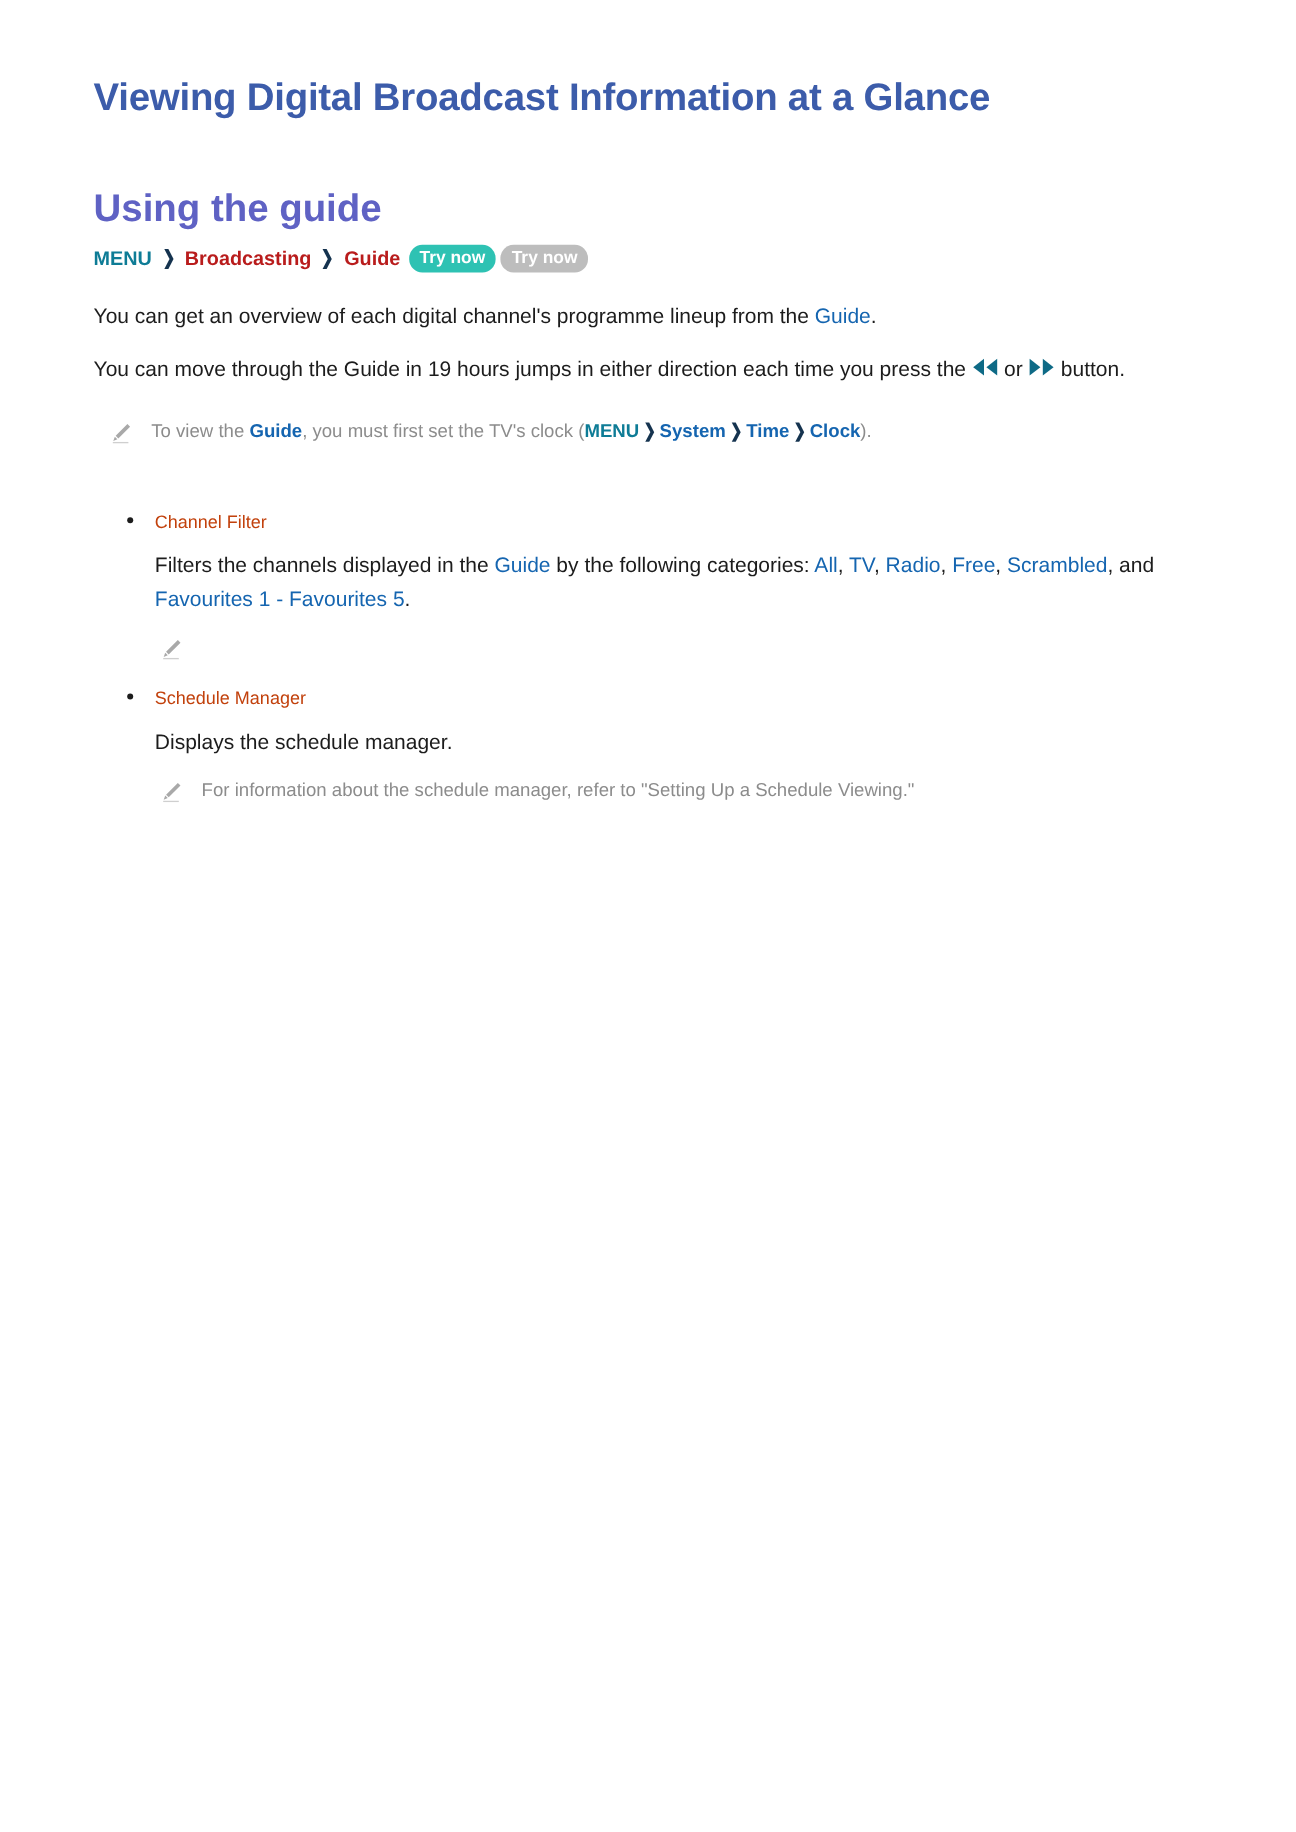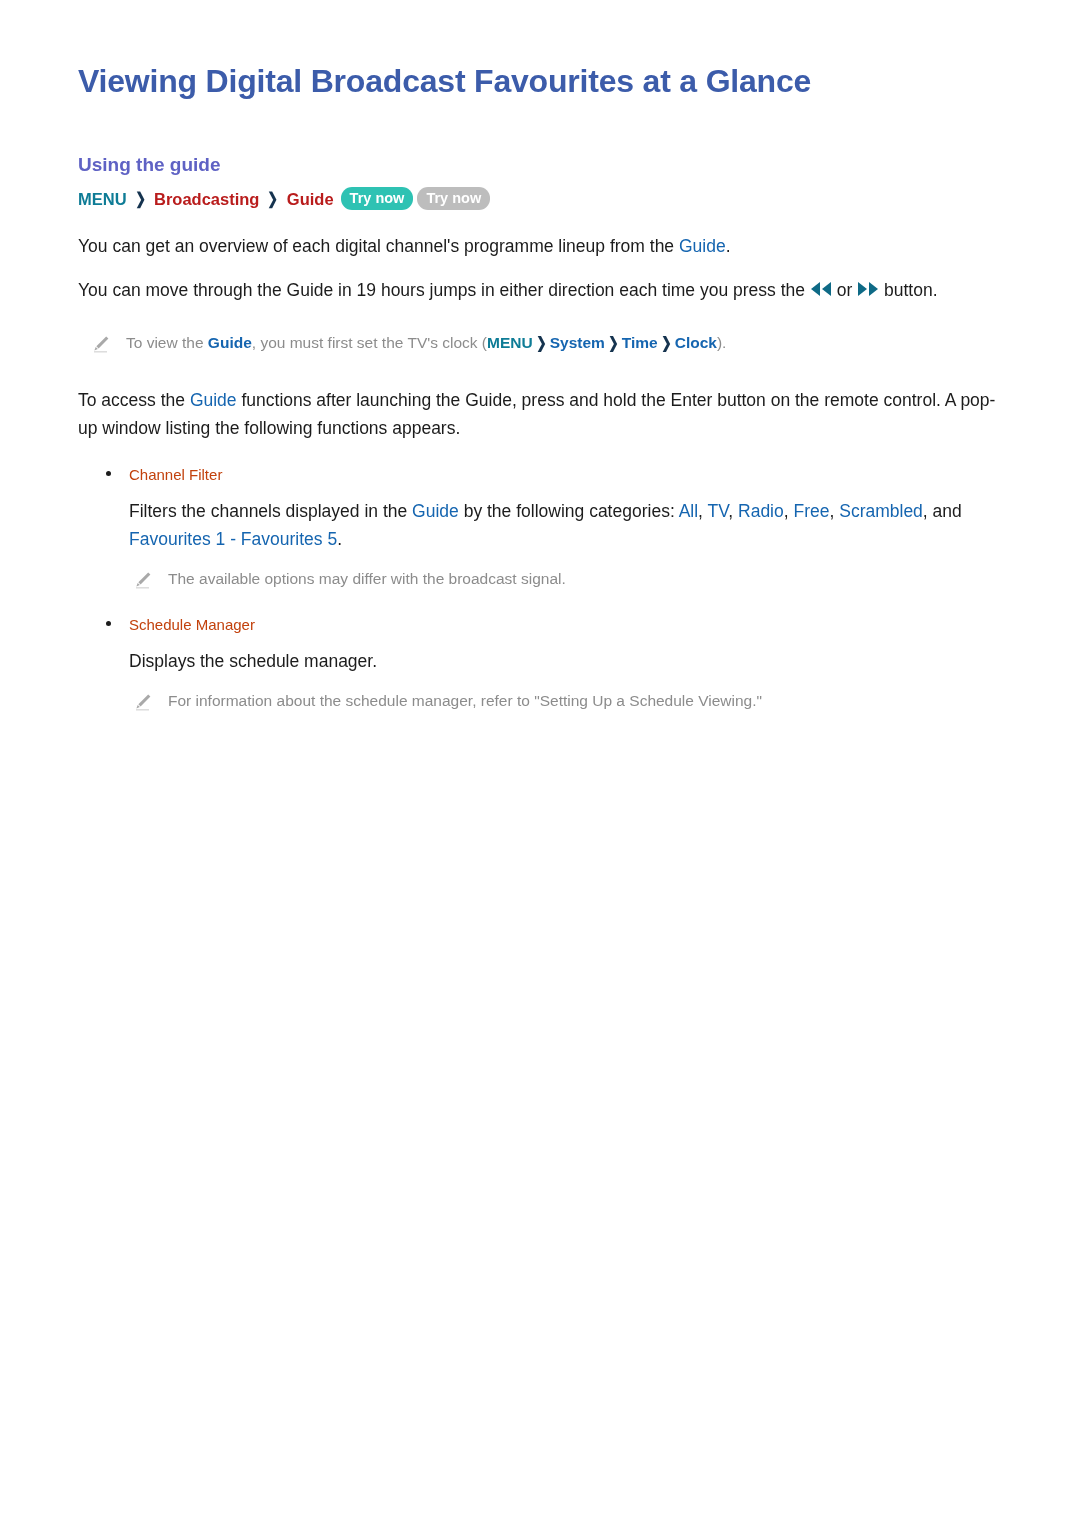--- a/index.html
+++ b/index.html
@@ -29,21 +29,21 @@
     font-size: 32px;
     font-weight: bold;
     color: #3c5caa;
     letter-spacing: -0.2px;
     margin: 0 0 52px 0;
     line-height: 1.22;
   }
 
   
   .section-heading {
-    font-size: 19px;
+    font-size: 32px;
     font-weight: bold;
     color: #5f62c4;
     margin: 0 0 8px 0;
     line-height: 1.3;
   }
 
   
   .breadcrumb {
     font-size: 16.5px;
     font-weight: bold;
@@ -161,21 +161,21 @@
   .bullet-body p.body-text { margin-bottom: 8px; max-width: 880px; }
 
   .spacer-sm { height: 10px; }
   .spacer-md { height: 18px; }
 </style>
 </head>
 <body>
 
 <div class="page">
 
-  <h1 class="doc-title">Viewing Digital Broadcast Favourites at a Glance</h1>
+  <h1 class="doc-title">Viewing Digital Broadcast Information at a Glance</h1>
 
   <h2 class="section-heading">Using the guide</h2>
 
   <div class="breadcrumb">
     <span class="crumb-menu">MENU</span>
     <span class="crumb-sep">❯</span>
     <span class="crumb-link">Broadcasting</span>
     <span class="crumb-sep">❯</span>
     <span class="crumb-link">Guide</span>
     <span class="badge badge-teal">Try now</span>
@@ -209,23 +209,20 @@
         <rect x="2" y="16.3" width="13" height="1.1" fill="#cfcfcf"></rect>
       </svg>
     </span>
     <span class="note-text">
       <span>To view the </span><span class="kw">Guide</span><span>, you must first set the TV's clock (</span><span class="kw-teal">MENU</span><span class="sep-inline">❯</span><span class="kw-b">System</span><span class="sep-inline">❯</span><span class="kw-b">Time</span><span class="sep-inline">❯</span><span class="kw-b">Clock</span><span>).</span>
     </span>
   </div>
 
   <div class="spacer-md"></div>
 
-  <p class="body-text">
-    <span>To access the </span><span class="kw">Guide</span><span> functions after launching the Guide, press and hold the Enter button on the remote control. A pop-up window listing the following functions appears.</span>
-  </p>
 
   <div class="bullet-item">
     <span class="bullet-dot"></span>
     <span class="bullet-label">Channel Filter</span>
   </div>
   <div class="bullet-body">
     <p class="body-text">
       <span>Filters the channels displayed in the </span><span class="kw">Guide</span><span> by the following categories: </span><span class="kw">All</span>, <span class="kw">TV</span>, <span class="kw">Radio</span>, <span class="kw">Free</span>, <span class="kw">Scrambled</span><span>, and </span><span class="kw">Favourites 1 - Favourites 5</span><span>.</span>
     </p>
   </div>
@@ -233,21 +230,20 @@
   <div class="note-row indented">
     <span class="pencil-icon">
       <svg width="18" height="18" viewBox="0 0 18 18">
         <g fill="#a9a9a9">
           <polygon points="14.2,1.4 16.4,3.6 6.6,13.4 4.4,11.2"></polygon>
           <polygon points="3.7,12.0 5.8,14.1 2.4,15.4"></polygon>
         </g>
         <rect x="2" y="16.3" width="13" height="1.1" fill="#cfcfcf"></rect>
       </svg>
     </span>
-    <span class="note-text">The available options may differ with the broadcast signal.</span>
   </div>
 
   <div class="bullet-item">
     <span class="bullet-dot"></span>
     <span class="bullet-label">Schedule Manager</span>
   </div>
   <div class="bullet-body">
     <p class="body-text">Displays the schedule manager.</p>
   </div>
 

